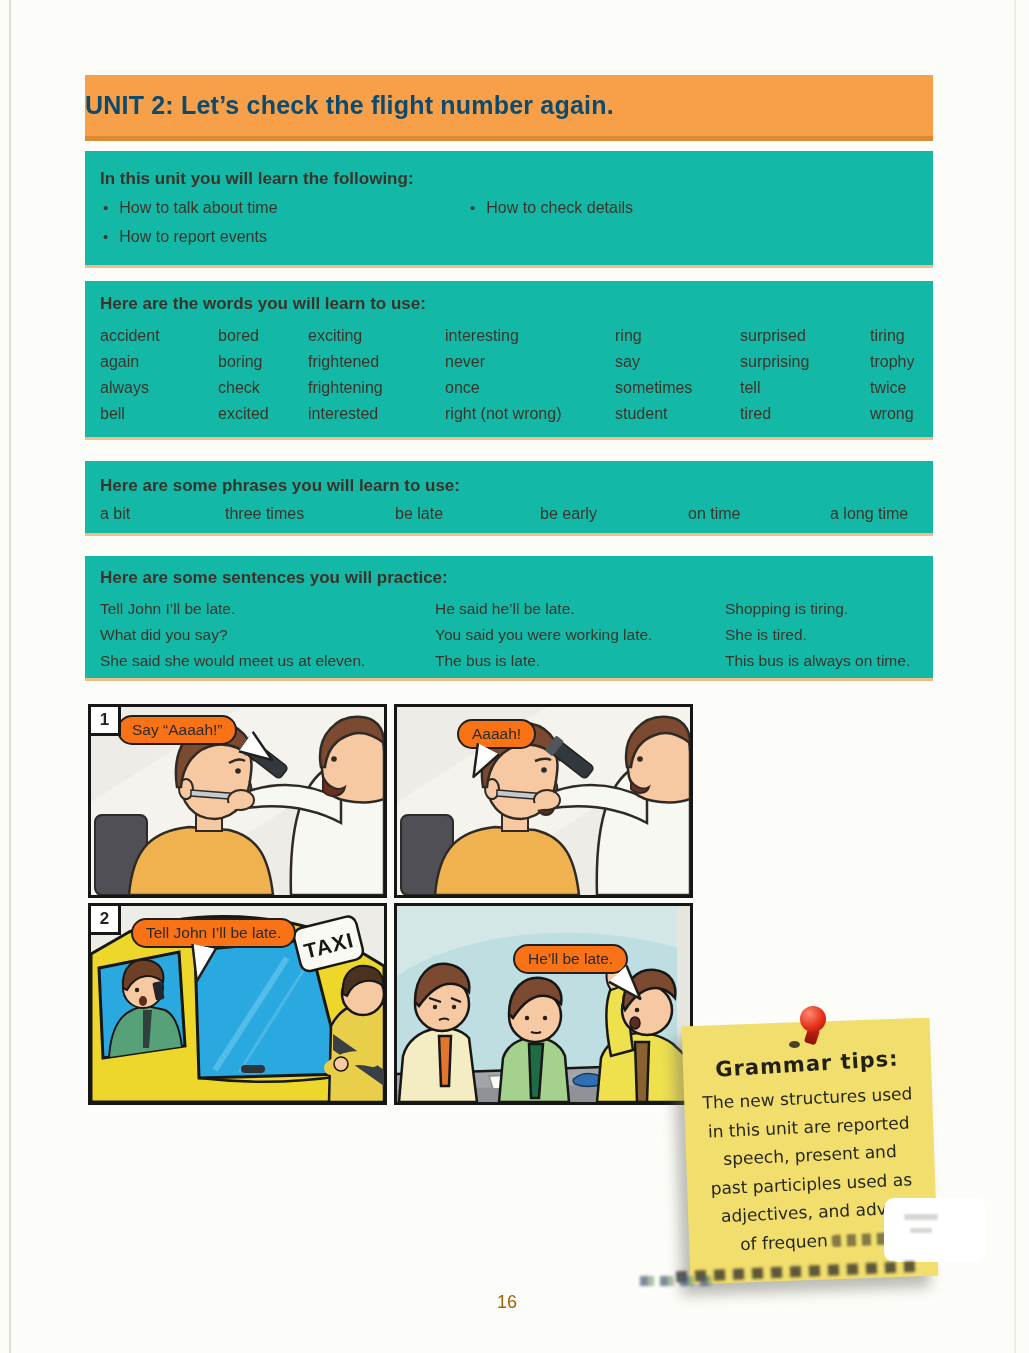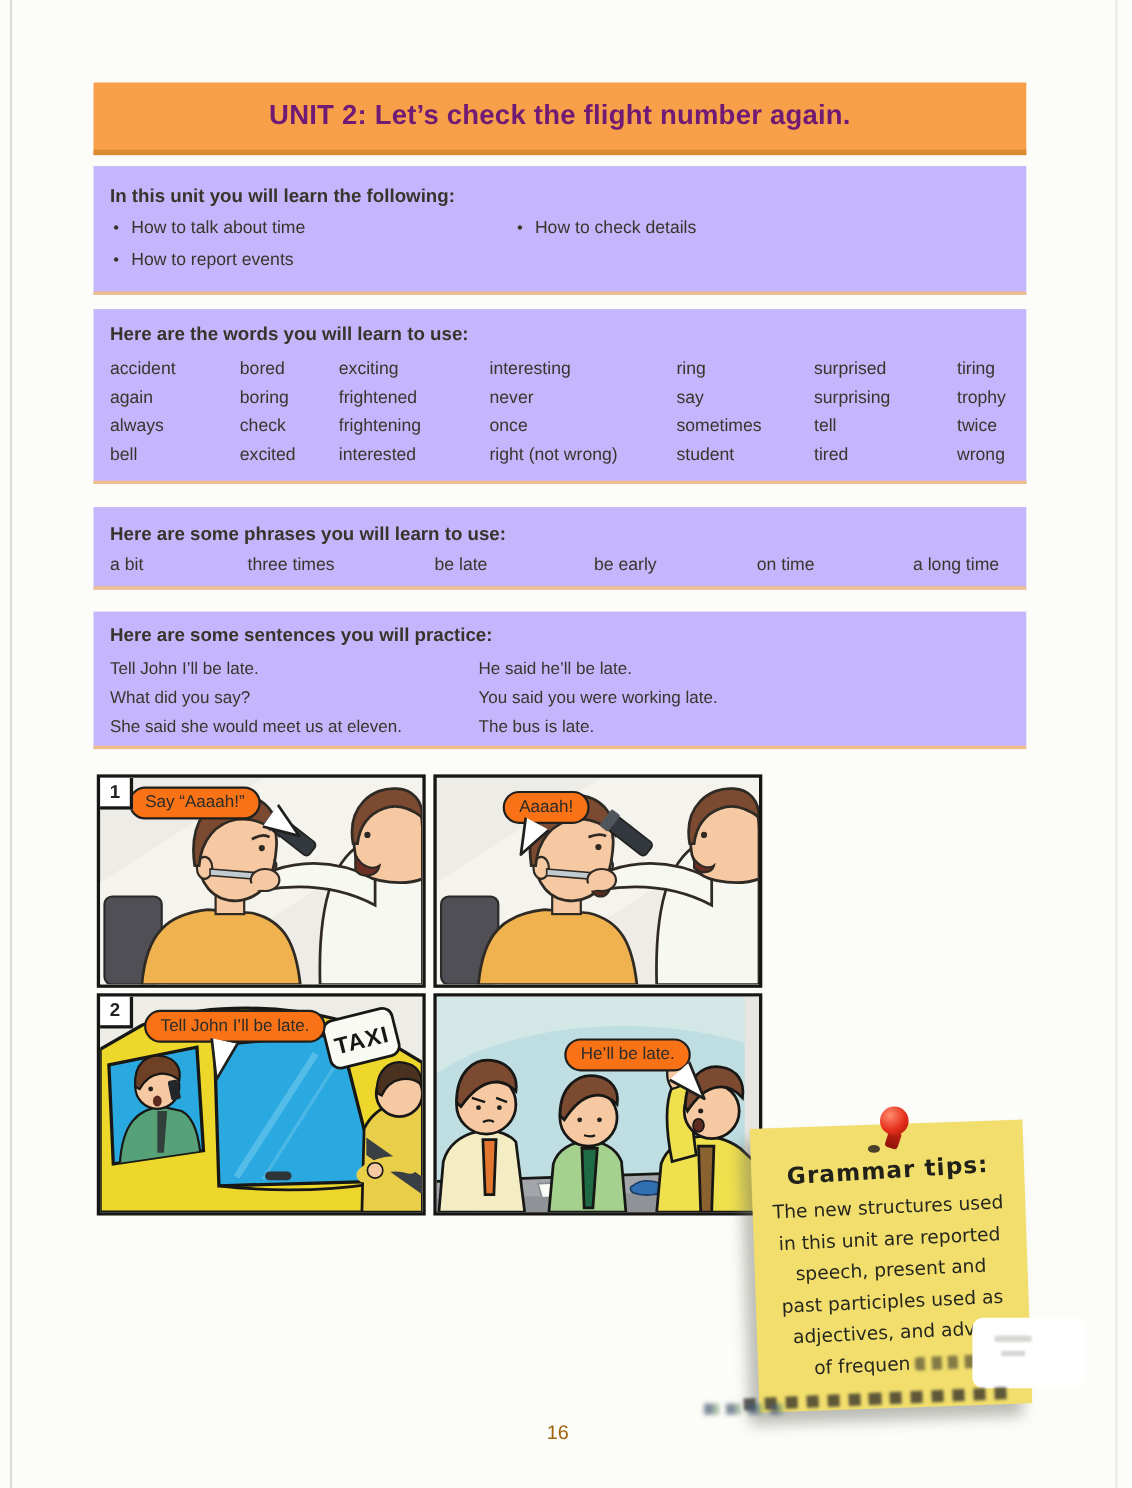--- a/index.html
+++ b/index.html
@@ -4,25 +4,25 @@
 <style>
   html,body{margin:0;padding:0;background:#ffffff;}
   .page{position:relative;width:1029px;height:1353px;background:#FCFCF8;overflow:hidden;
         font-family:"Liberation Sans","DejaVu Sans",sans-serif;color:#3A352C;}
   .edge-left{position:absolute;left:9px;top:0;width:2px;height:100%;background:#DCDCD6;}
   .edge-right{position:absolute;left:1014px;top:0;width:2px;height:100%;background:#ECECE6;}
 
   
   .banner{position:absolute;left:85px;top:75px;width:848px;height:61px;background:#F7A049;
           border-bottom:5px solid #DB8C33;}
-  .banner-title{width:100%;text-align:center;line-height:61px;font-size:25px;font-weight:bold;
-          color:#701a75;letter-spacing:.2px;}
+  .banner-title{width:100%;text-align:left;line-height:61px;font-size:25px;font-weight:bold;
+          color:#0c4a6e;letter-spacing:.2px;}
 
   
-  .box{position:absolute;left:85px;width:848px;background:#c4b5fd;border-bottom:3px solid #F0BE8B;}
+  .box{position:absolute;left:85px;width:848px;background:#14b8a6;border-bottom:3px solid #F0BE8B;}
   #box-learn{top:151px;height:114px;}
   #box-words{top:281px;height:156px;}
   #box-phrases{top:461px;height:72px;}
   #box-sentences{top:556px;height:122px;}
   .bh{position:absolute;left:15px;font-size:17px;font-weight:bold;color:#39342B;}
   #box-learn .bh{top:18px;} #box-words .bh{top:13px;} #box-phrases .bh{top:15px;} #box-sentences .bh{top:12px;}
   .bullet{position:absolute;font-size:16px;white-space:nowrap;}
   .bullet::before{content:"•";margin-right:11px;font-size:15px;}
   .bl1{left:18px;top:48px;} .bl2{left:18px;top:77px;} .br1{left:385px;top:48px;}
   .wgrid{position:absolute;left:15px;top:42px;display:flex;}
@@ -158,20 +158,25 @@
     <div class="scol s1">
       <div>Tell John I’ll be late.</div>
       <div>What did you say?</div>
       <div>She said she would meet us at eleven.</div>
     </div>
     <div class="scol s2">
       <div>He said he’ll be late.</div>
       <div>You said you were working late.</div>
       <div>The bus is late.</div>
     </div>
+    <div class="scol s3">
+      <div>Shopping is tiring.</div>
+      <div>She is tired.</div>
+      <div>This bus is always on time.</div>
+    </div>
   </div>
 
   <div class="panel r1 pa">
     <svg width="293" height="188" viewBox="0 0 293 188">
       <polygon points="0,188 0,95 150,0 293,0 293,40 60,188" fill="#F4F3ED"></polygon>
       <rect x="4" y="108" width="52" height="80" rx="7" fill="#4F4F55" stroke="#2B2B2B" stroke-width="2"></rect>
       <path d="M38,188 C42,140 62,124 98,120 L138,123 C168,130 178,152 182,188 Z" fill="#EFB24E" stroke="#2F2A24" stroke-width="2.5"></path>
       <rect x="105" y="102" width="26" height="22" fill="#F6C9A2" stroke="#2F2A24" stroke-width="2"></rect>
       <path d="M88,72 C88,38 108,22 126,22 C150,22 163,42 160,66 C158,92 148,110 124,112 C102,112 90,96 88,72 Z" fill="#F6C9A2" stroke="#2F2A24" stroke-width="2.5"></path>
       <ellipse cx="95" cy="82" rx="7" ry="10" fill="#F6C9A2" stroke="#2F2A24" stroke-width="2"></ellipse>

